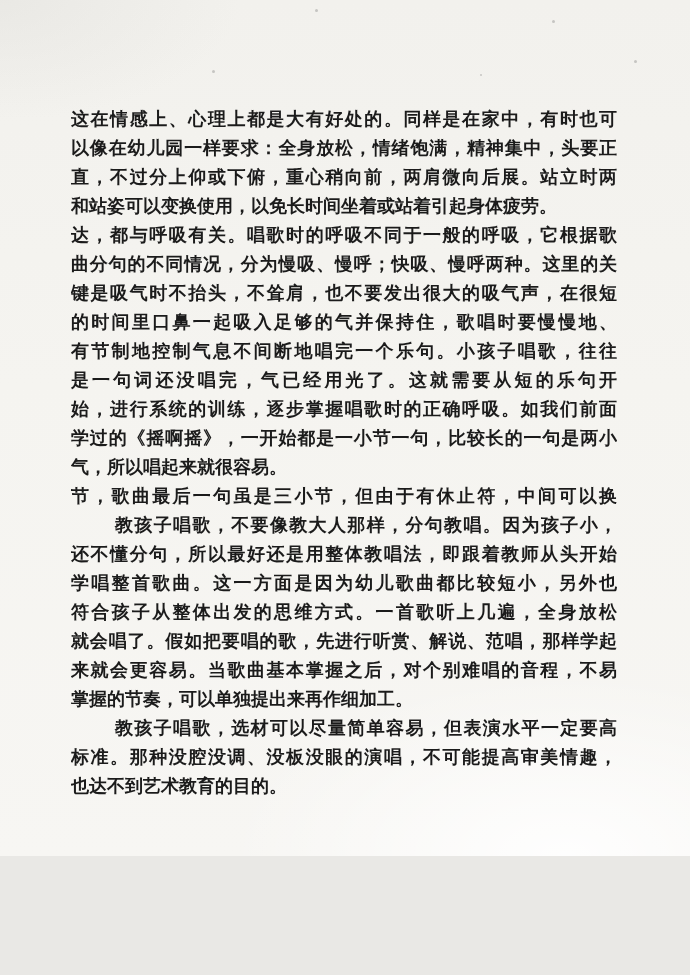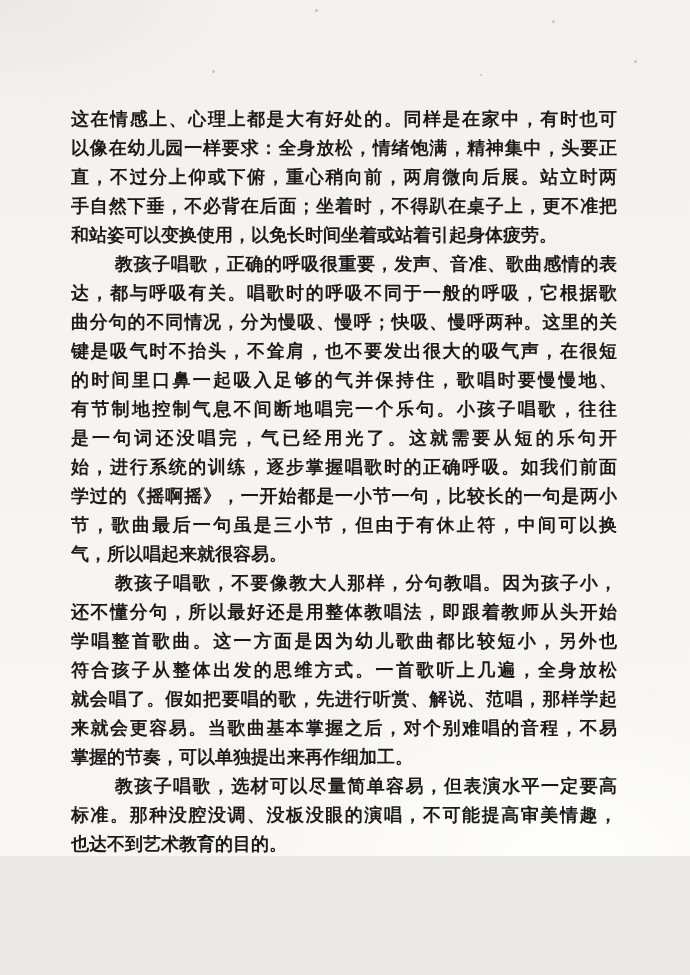--- a/index.html
+++ b/index.html
@@ -95,35 +95,33 @@
 </head>
 <body>
 
 <div class="scan-page">
 
   <div class="text-block">
       <div>
         <div class="text-line">这在情感上、心理上都是大有好处的。同样是在家中，有时也可</div>
         <div class="text-line">以像在幼儿园一样要求：全身放松，情绪饱满，精神集中，头要正</div>
         <div class="text-line">直，不过分上仰或下俯，重心稍向前，两肩微向后展。站立时两</div>
-        <div class="text-line">手自然下垂，不必背在后面；坐着时，不得趴在桌子上，更不准把</div>
         <div class="text-line para-end">和站姿可以变换使用，以免长时间坐着或站着引起身体疲劳。</div>
       </div>
       <div>
-        <div class="text-line para-start">教孩子唱歌，正确的呼吸很重要，发声、音准、歌曲感情的表</div>
         <div class="text-line">达，都与呼吸有关。唱歌时的呼吸不同于一般的呼吸，它根据歌</div>
         <div class="text-line">曲分句的不同情况，分为慢吸、慢呼；快吸、慢呼两种。这里的关</div>
         <div class="text-line">键是吸气时不抬头，不耸肩，也不要发出很大的吸气声，在很短</div>
         <div class="text-line">的时间里口鼻一起吸入足够的气并保持住，歌唱时要慢慢地、</div>
         <div class="text-line">有节制地控制气息不间断地唱完一个乐句。小孩子唱歌，往往</div>
         <div class="text-line">是一句词还没唱完，气已经用光了。这就需要从短的乐句开</div>
         <div class="text-line">始，进行系统的训练，逐步掌握唱歌时的正确呼吸。如我们前面</div>
         <div class="text-line">学过的《摇啊摇》，一开始都是一小节一句，比较长的一句是两小</div>
+        <div class="text-line para-end">气，所以唱起来就很容易。</div>
         <div class="text-line">节，歌曲最后一句虽是三小节，但由于有休止符，中间可以换</div>
-        <div class="text-line para-end">气，所以唱起来就很容易。</div>
       </div>
       <div>
         <div class="text-line para-start">教孩子唱歌，不要像教大人那样，分句教唱。因为孩子小，</div>
         <div class="text-line">还不懂分句，所以最好还是用整体教唱法，即跟着教师从头开始</div>
         <div class="text-line">学唱整首歌曲。这一方面是因为幼儿歌曲都比较短小，另外也</div>
         <div class="text-line">符合孩子从整体出发的思维方式。一首歌听上几遍，全身放松</div>
         <div class="text-line">就会唱了。假如把要唱的歌，先进行听赏、解说、范唱，那样学起</div>
         <div class="text-line">来就会更容易。当歌曲基本掌握之后，对个别难唱的音程，不易</div>
         <div class="text-line para-end">掌握的节奏，可以单独提出来再作细加工。</div>
       </div>

